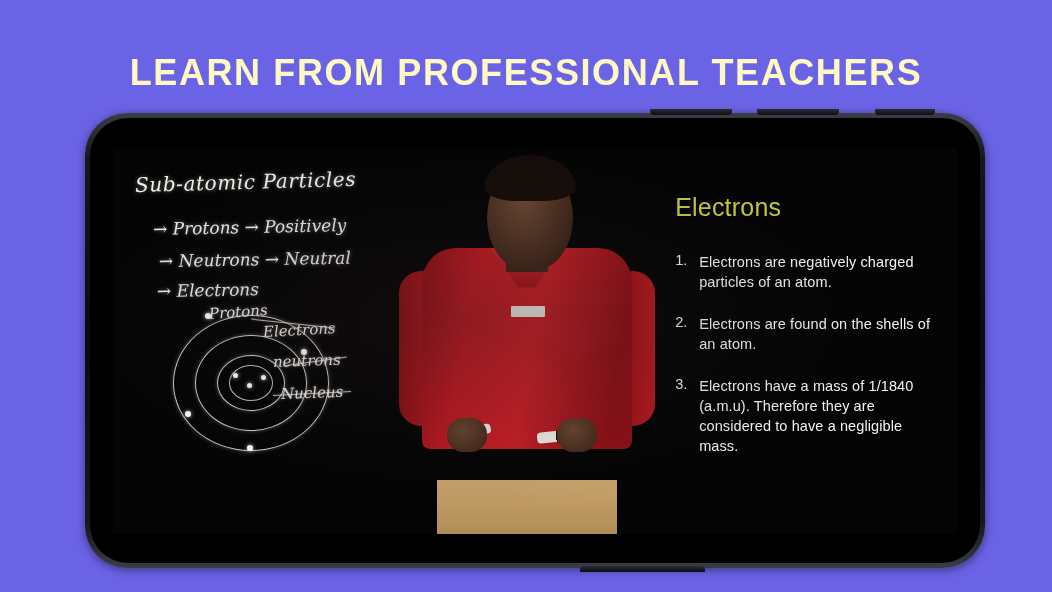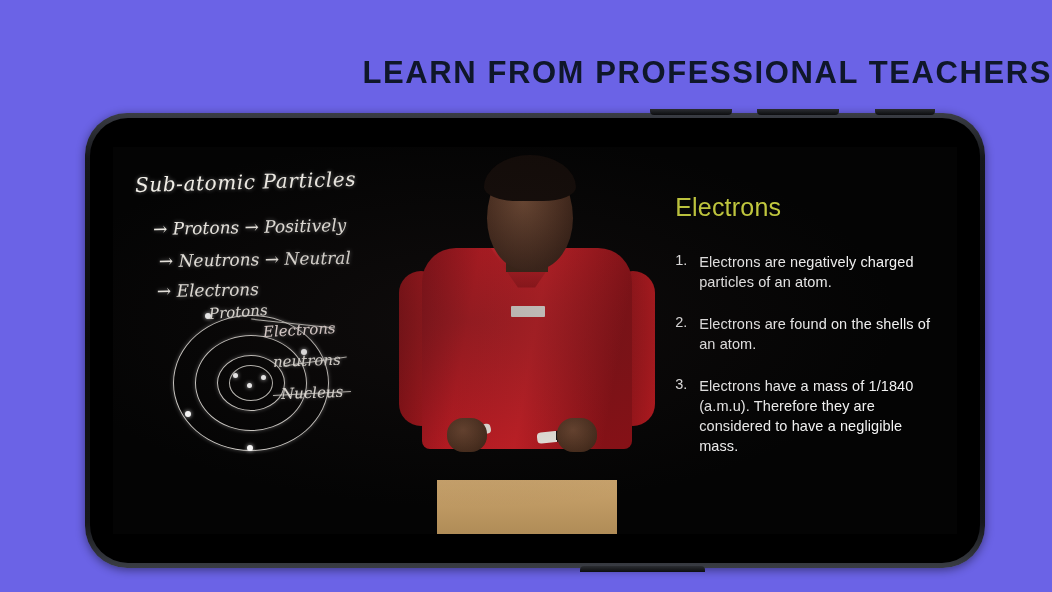--- a/index.html
+++ b/index.html
@@ -7,23 +7,23 @@
   body {
     background:#6B63E6;
     font-family:"Liberation Sans", sans-serif;
     position:relative;
   }
 
   
   .headline {
     position:absolute;
     top:54px; left:0; width:100%;
-    text-align:right;
-    color:#0f172a;
-    font-size:31px;
+    text-align:center;
+    color:#fef9c3;
+    font-size:36px;
     font-weight:bold;
     letter-spacing:1.6px;
     line-height:38px;
     white-space:nowrap;
   }
 
   
   .phone {
     position:absolute;
     left:85px; top:113px;

